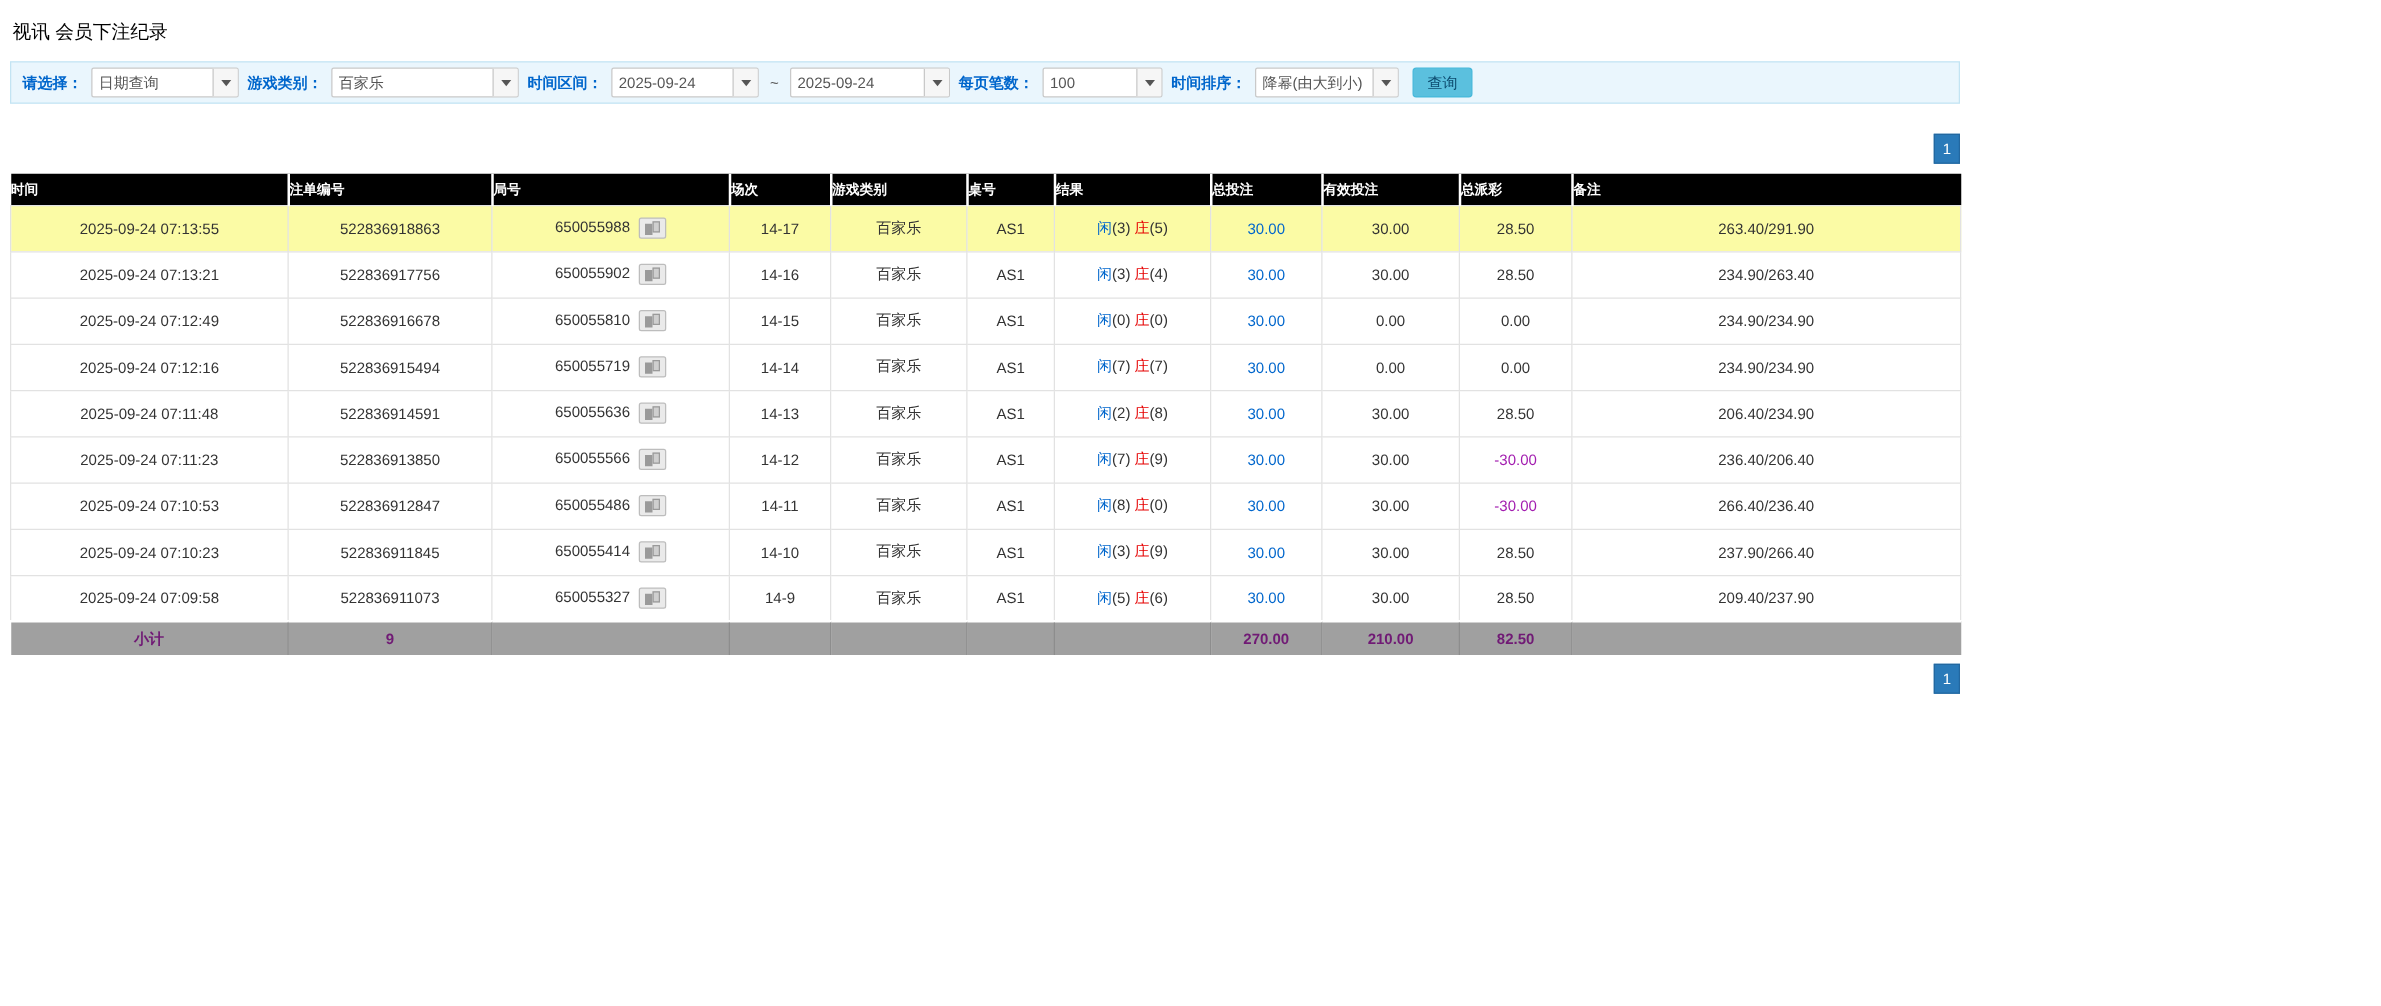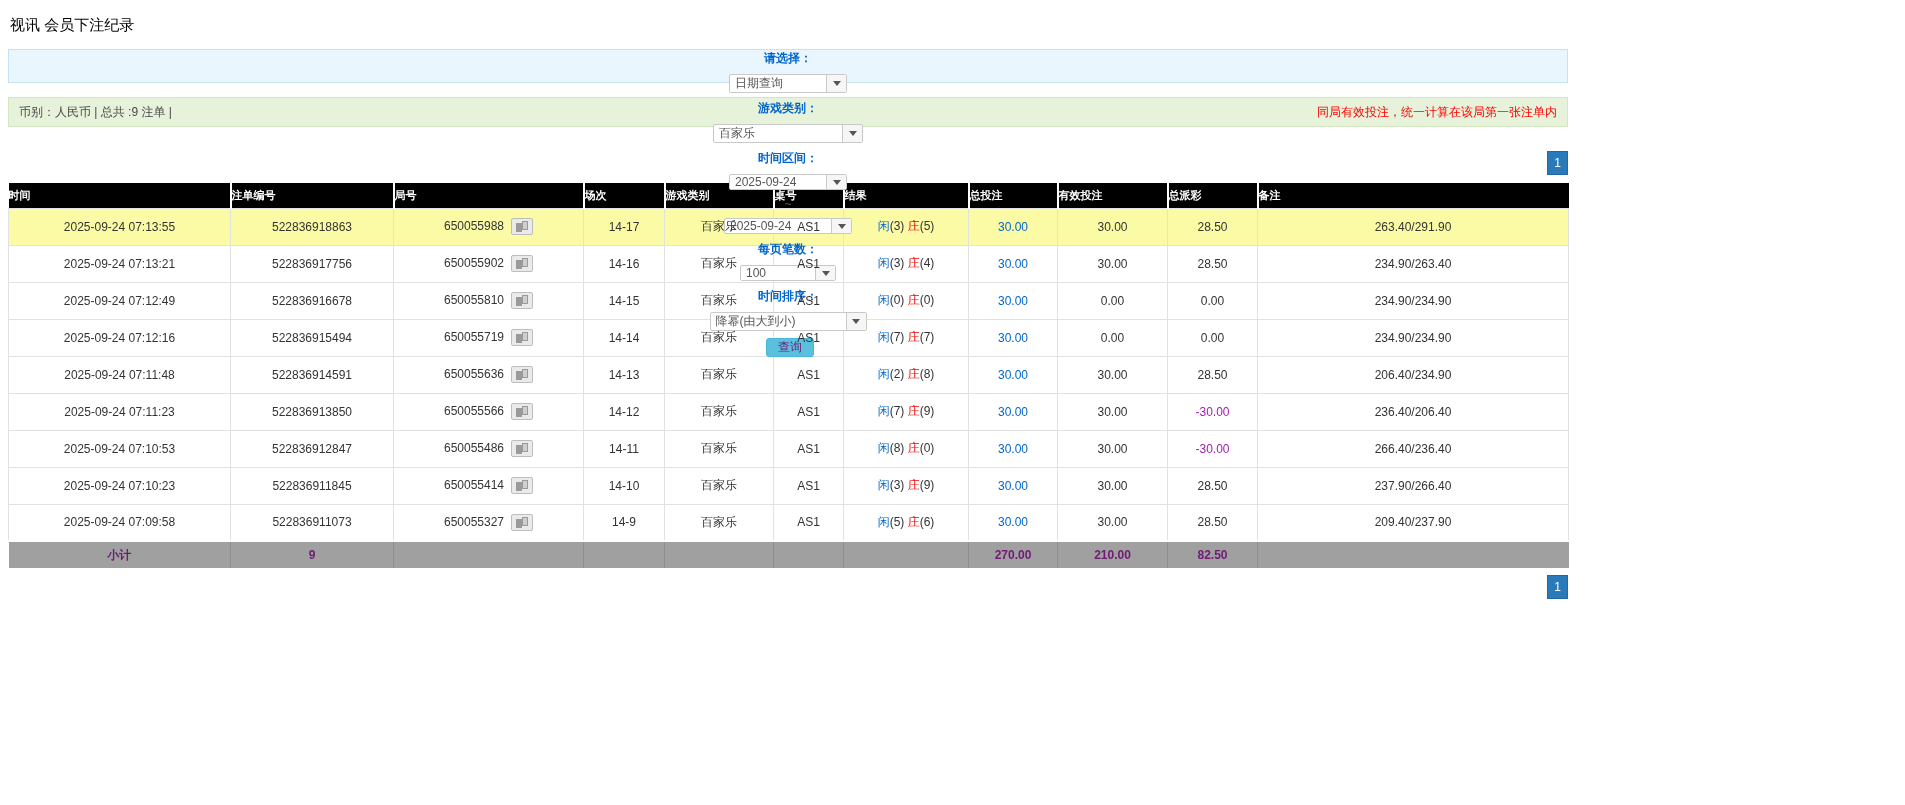--- a/index.html
+++ b/index.html
@@ -10,40 +10,40 @@
     font-size: 12px; color: #333;
   }
   .content { width: 1560px; margin-left: 8px; }
 
   .page-title { font-size: 15px; color: #000000; padding: 16px 2px 14px 2px; }
 
   
   .filter-bar {
     display: flex; align-items: center; gap: 7px;
     background: #eaf6fd; border: 1px solid #c3e4f3;
-    height: 34px; padding: 0 9px; flex-direction: column;
+    height: 34px; padding: 0 9px;
   }
   .flabel { color: #0066cc; font-weight: bold; white-space: nowrap; }
   .combo {
     display: flex; align-items: stretch; background: #fff;
     border: 1px solid #c9c9c9; height: 24px; border-radius: 2px;
   }
   .combo .txt { flex: 1; display: flex; align-items: center; padding: 0 5px; color: #555; white-space: nowrap; overflow: hidden; }
   .combo .dd {
     width: 20px; border-left: 1px solid #c9c9c9; background: #f6f6f6;
     display: flex; align-items: center; justify-content: center; cursor: pointer;
   }
   .caret { display: inline-block; width: 0; height: 0;
     border-left: 4px solid transparent; border-right: 4px solid transparent;
     border-top: 5px solid #555; }
   .tilde { color: #555; padding: 0 2px; }
   .search-btn {
     height: 24px; padding: 0 11px; margin-left: 4px;
     background: #5bc0de; border: 1px solid #46b8da; border-radius: 3px;
-    color: #701a75; font-size: 12px; cursor: pointer;
+    color: #0c4a6e; font-size: 12px; cursor: pointer;
     font-family: inherit;
   }
 
   
   .summary-bar {
     margin-top: 14px; height: 30px; padding: 0 10px;
     background: #e6f2da; border: 1px solid #d2e6c0;
     display: flex; align-items: center; justify-content: space-between;
   }
   .summary-left { color: #4a4a4a; }
@@ -133,34 +133,30 @@
 
     <span class="flabel">每页笔数：</span>
     <div class="combo" style="width:96px">
       <span class="txt">100</span>
       <span class="dd">
           <i class="caret"></i>
         </span>
     </div>
 
     <span class="flabel">时间排序：</span>
-    <div class="combo" style="width:157px">
+    <div class="combo" style="width:115px">
       <span class="txt">降幂(由大到小)</span>
       <span class="dd">
           <i class="caret"></i>
         </span>
     </div>
 
     <button class="search-btn">查询</button>
   </div>
 
-  <div class="summary-bar">
-    <span class="summary-left">币别：人民币 | 总共 :9 注单 |</span>
-    <span class="summary-right">同局有效投注，统一计算在该局第一张注单内</span>
-  </div>
 
   <div class="pager pager-top">
     <span class="page-btn">1</span>
   </div>
 
   <table>
     <colgroup>
       <col style="width:222px">
         <col style="width:163px">
         <col style="width:190px">

